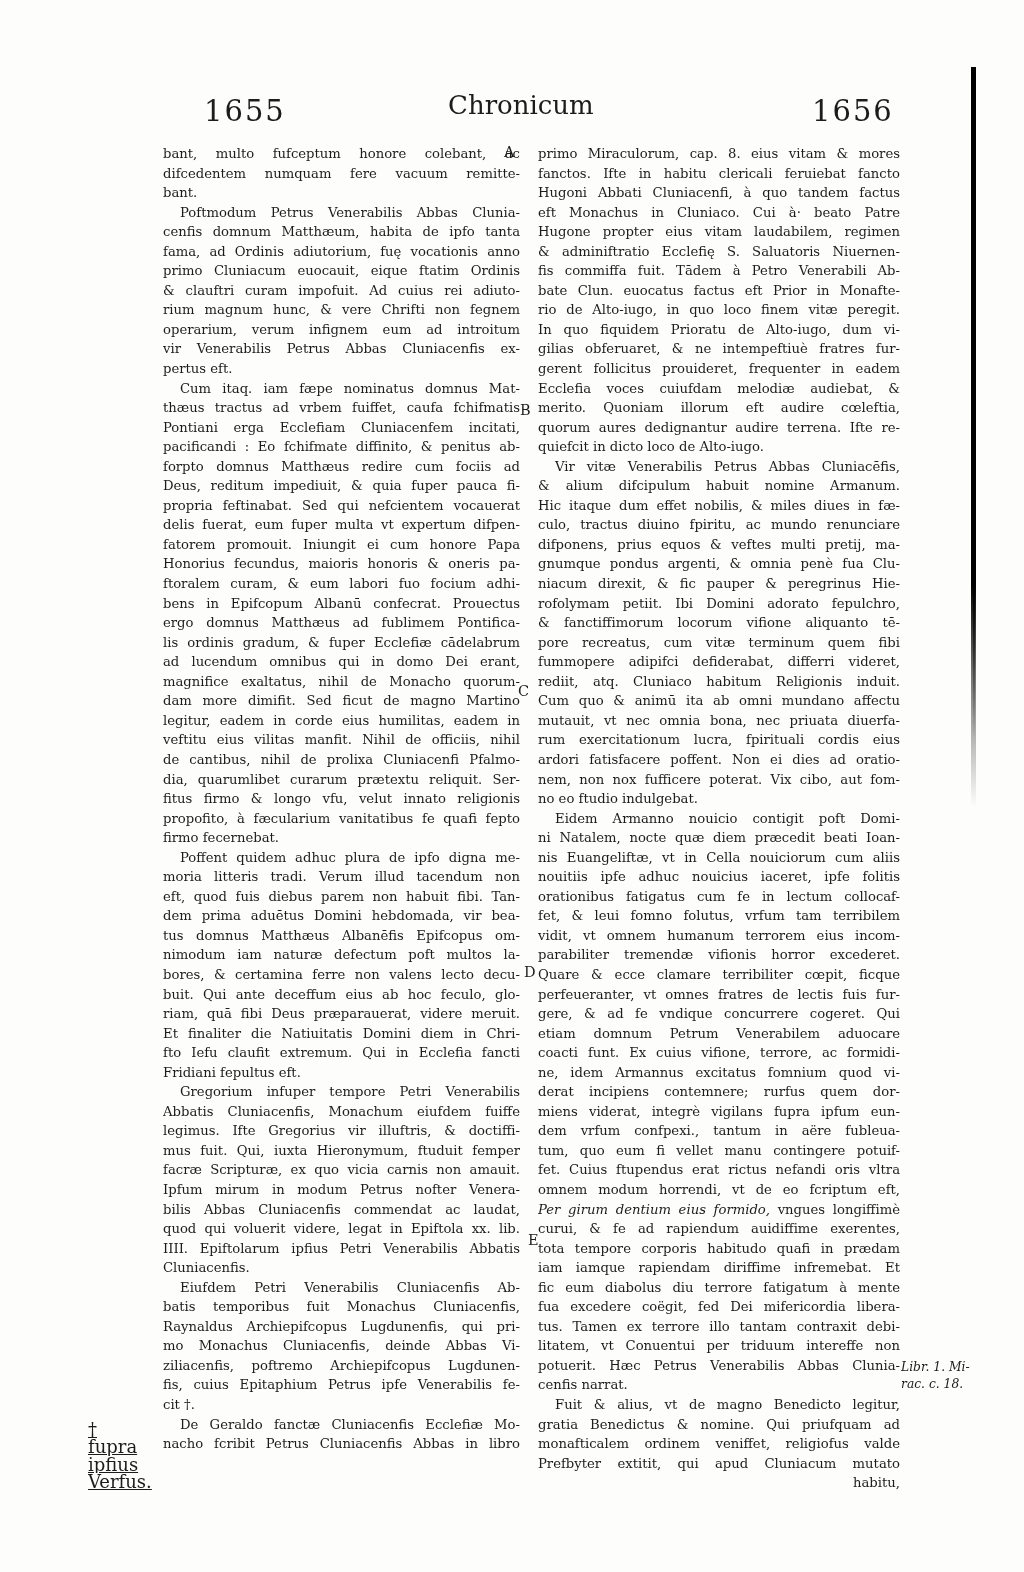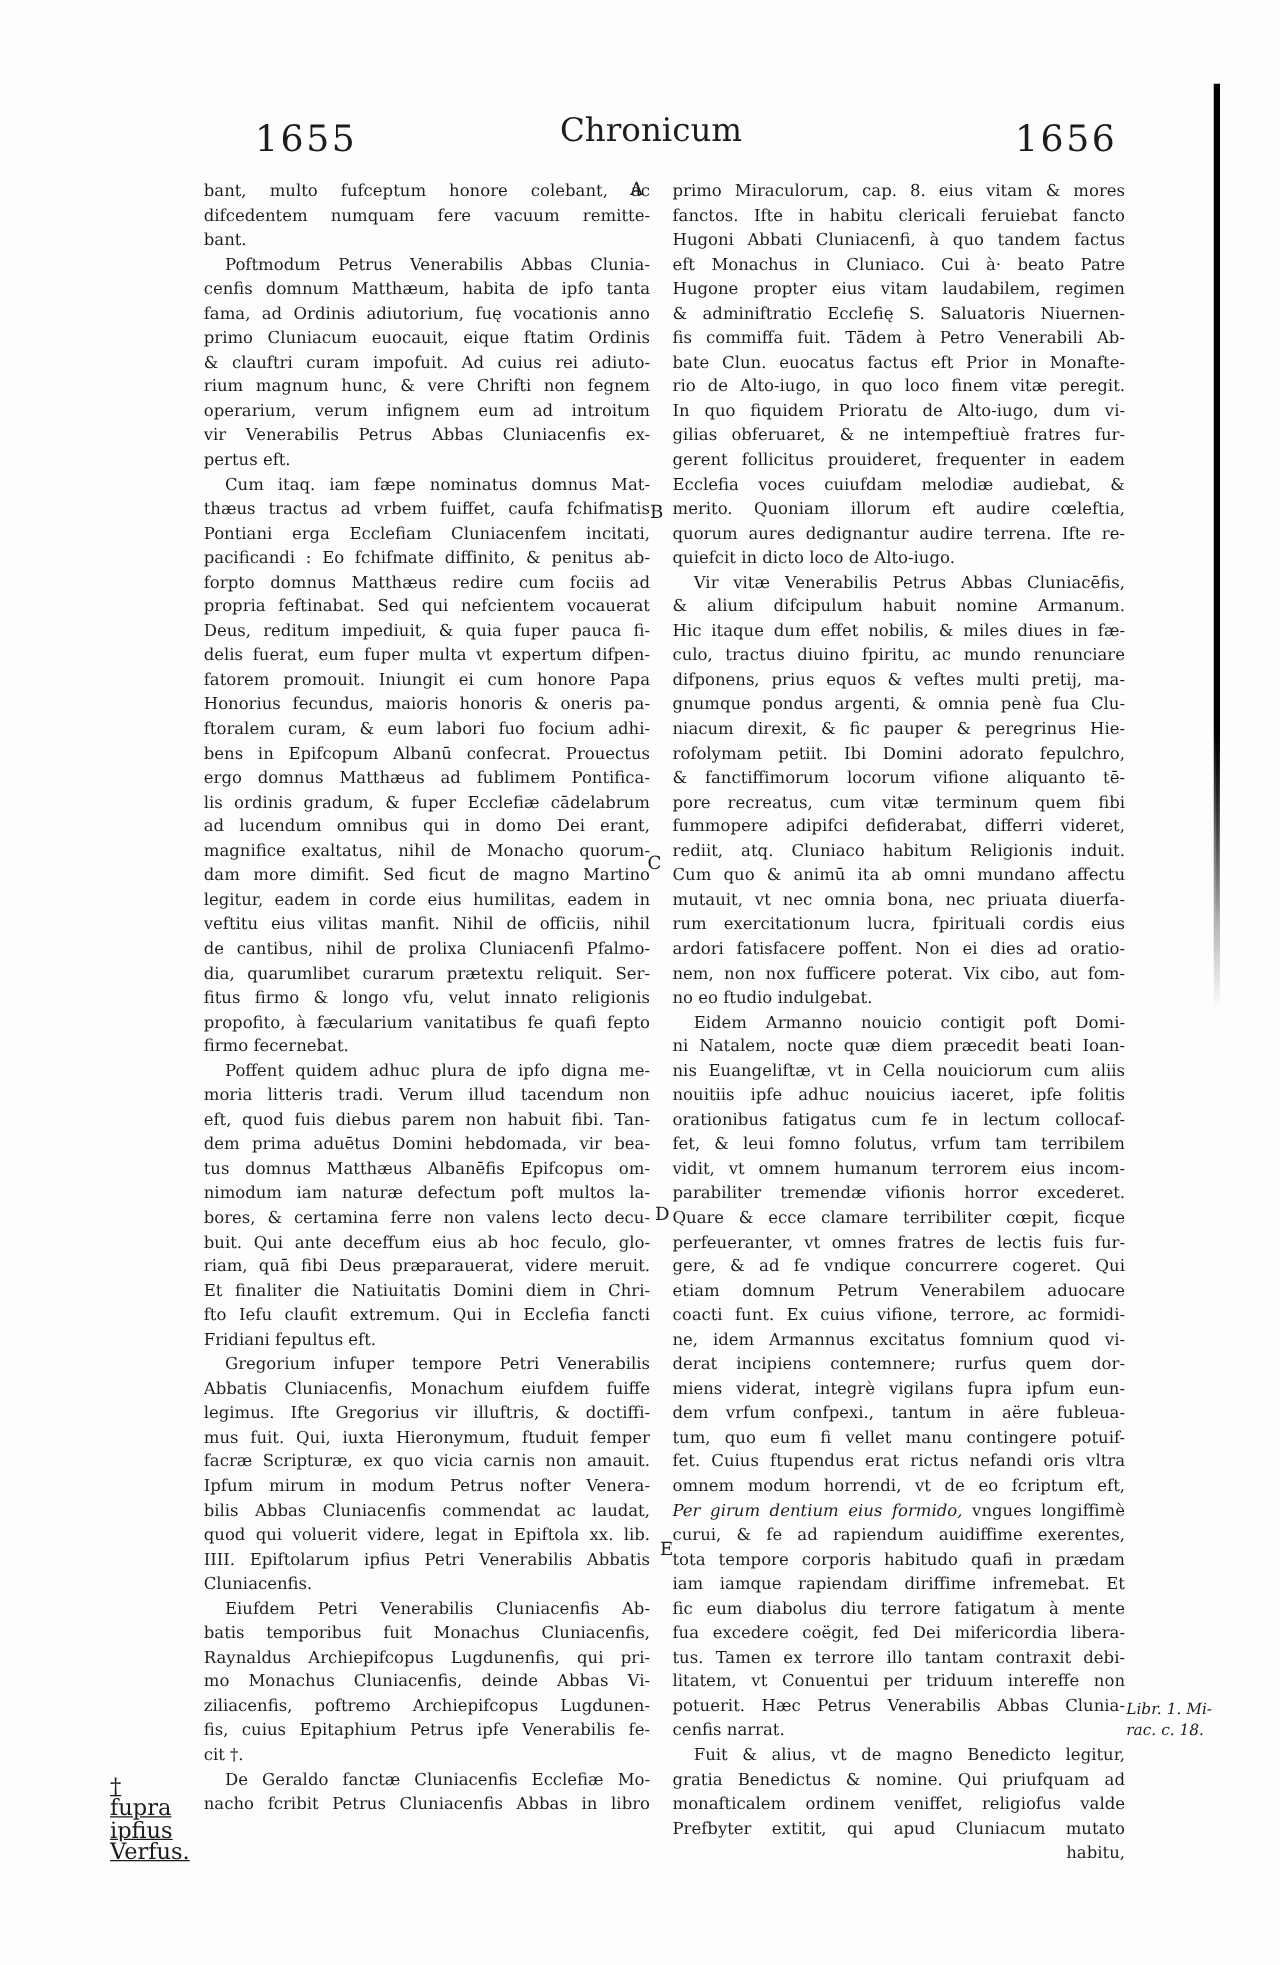--- a/index.html
+++ b/index.html
@@ -64,22 +64,22 @@
       <div class="line s-j">&amp; clauftri curam impofuit. Ad cuius rei adiuto-</div>
       <div class="line s-j">rium magnum hunc, &amp; vere Chrifti non fegnem</div>
       <div class="line s-j">operarium, verum infignem eum ad introitum</div>
       <div class="line s-j">vir Venerabilis Petrus Abbas Cluniacenfis ex-</div>
       <div class="line s-e">pertus eft.</div>
       <div class="line s-i">Cum itaq. iam fæpe nominatus domnus Mat-</div>
       <div class="line s-j">thæus tractus ad vrbem fuiffet, caufa fchifmatis</div>
       <div class="line s-j">Pontiani erga Ecclefiam Cluniacenfem incitati,</div>
       <div class="line s-j">pacificandi : Eo fchifmate diffinito, &amp; penitus ab-</div>
       <div class="line s-j">forpto domnus Matthæus redire cum fociis ad</div>
+      <div class="line s-j">Deus, reditum impediuit, &amp; quia fuper pauca fi-</div>
       <div class="line s-j">propria feftinabat. Sed qui nefcientem vocauerat</div>
-      <div class="line s-j">Deus, reditum impediuit, &amp; quia fuper pauca fi-</div>
       <div class="line s-j">delis fuerat, eum fuper multa vt expertum difpen-</div>
       <div class="line s-j">fatorem promouit. Iniungit ei cum honore Papa</div>
       <div class="line s-j">Honorius fecundus, maioris honoris &amp; oneris pa-</div>
       <div class="line s-j">ftoralem curam, &amp; eum labori fuo focium adhi-</div>
       <div class="line s-j">bens in Epifcopum Albanū confecrat. Prouectus</div>
       <div class="line s-j">ergo domnus Matthæus ad fublimem Pontifica-</div>
       <div class="line s-j">lis ordinis gradum, &amp; fuper Ecclefiæ cādelabrum</div>
       <div class="line s-j">ad lucendum omnibus qui in domo Dei erant,</div>
       <div class="line s-j">magnifice exaltatus, nihil de Monacho quorum-</div>
       <div class="line s-j">dam more dimifit. Sed ficut de magno Martino</div>

